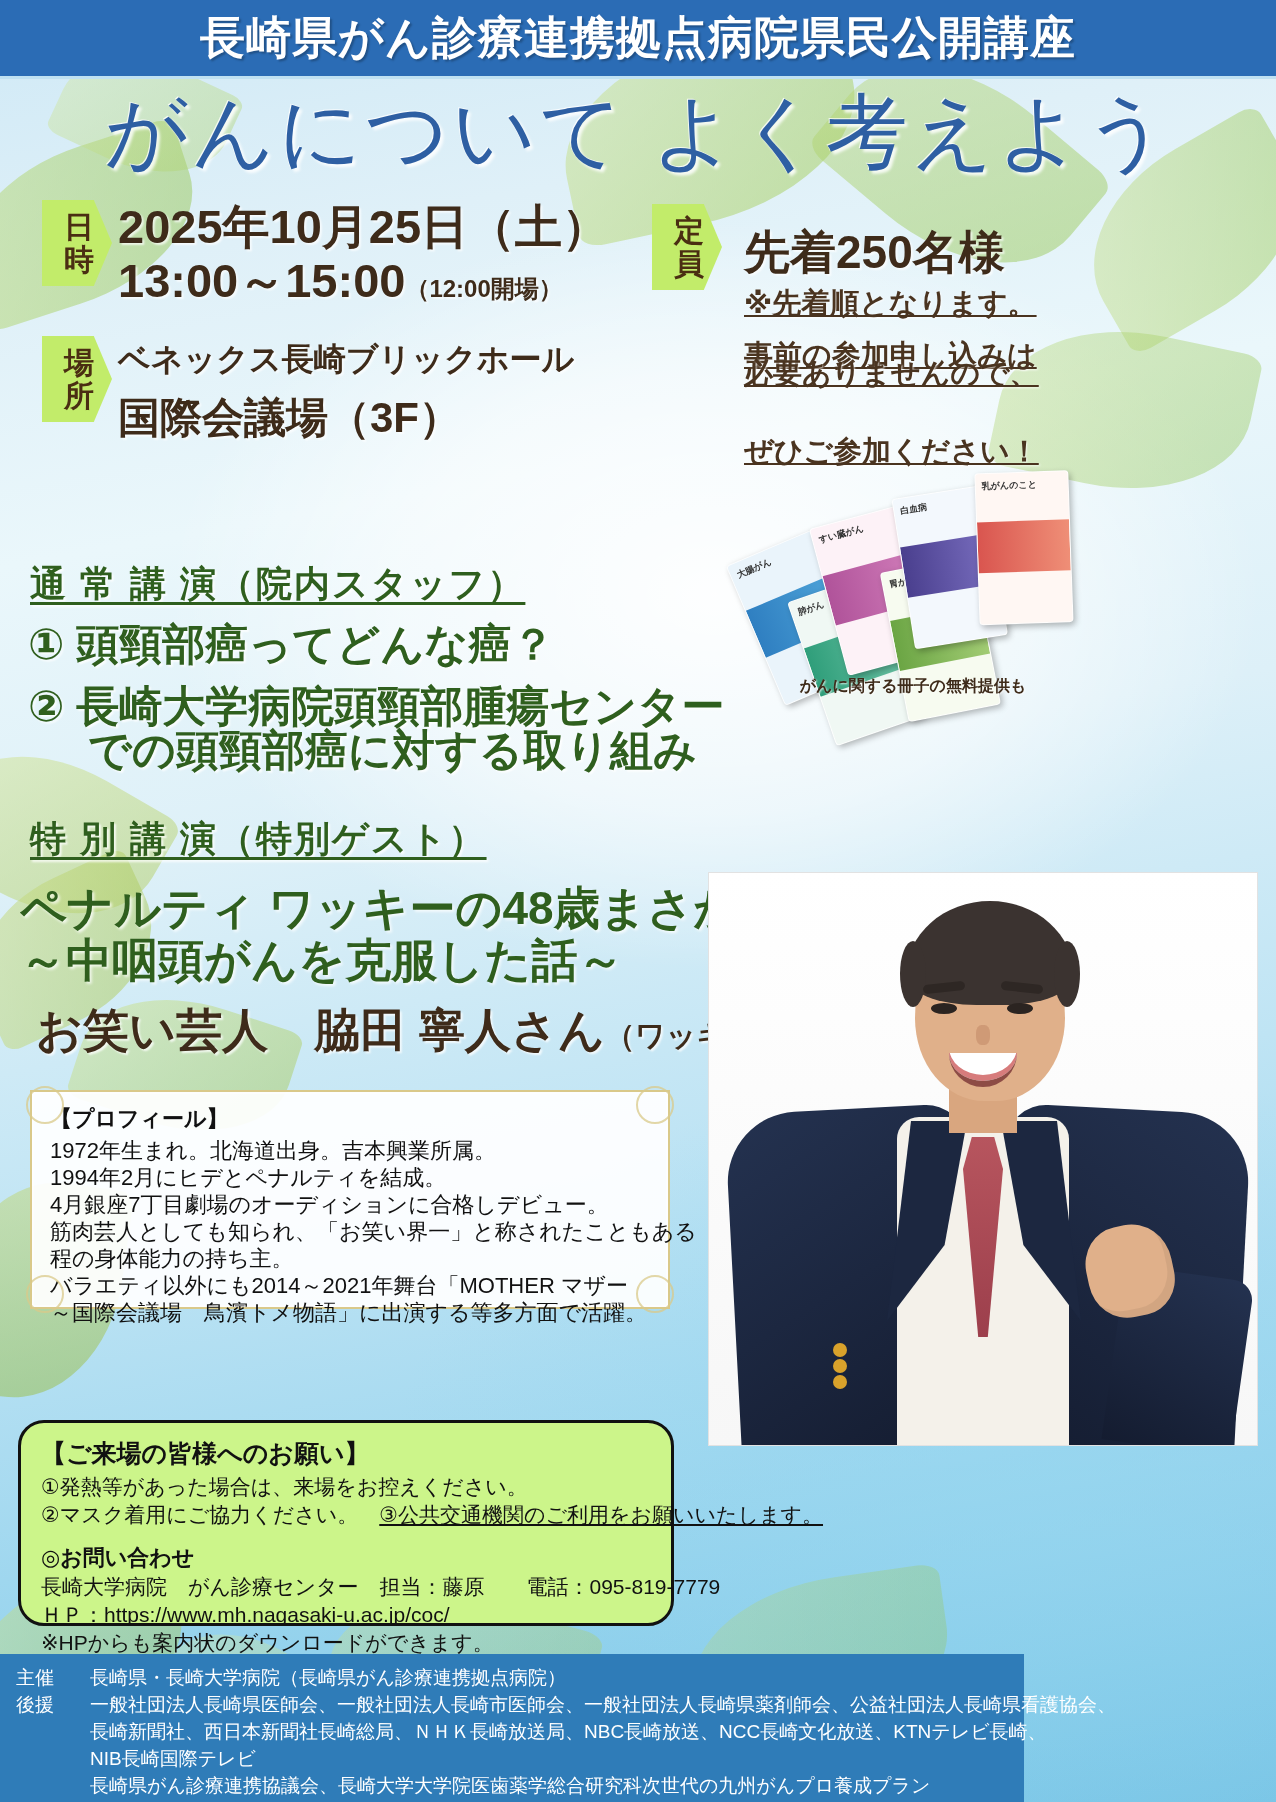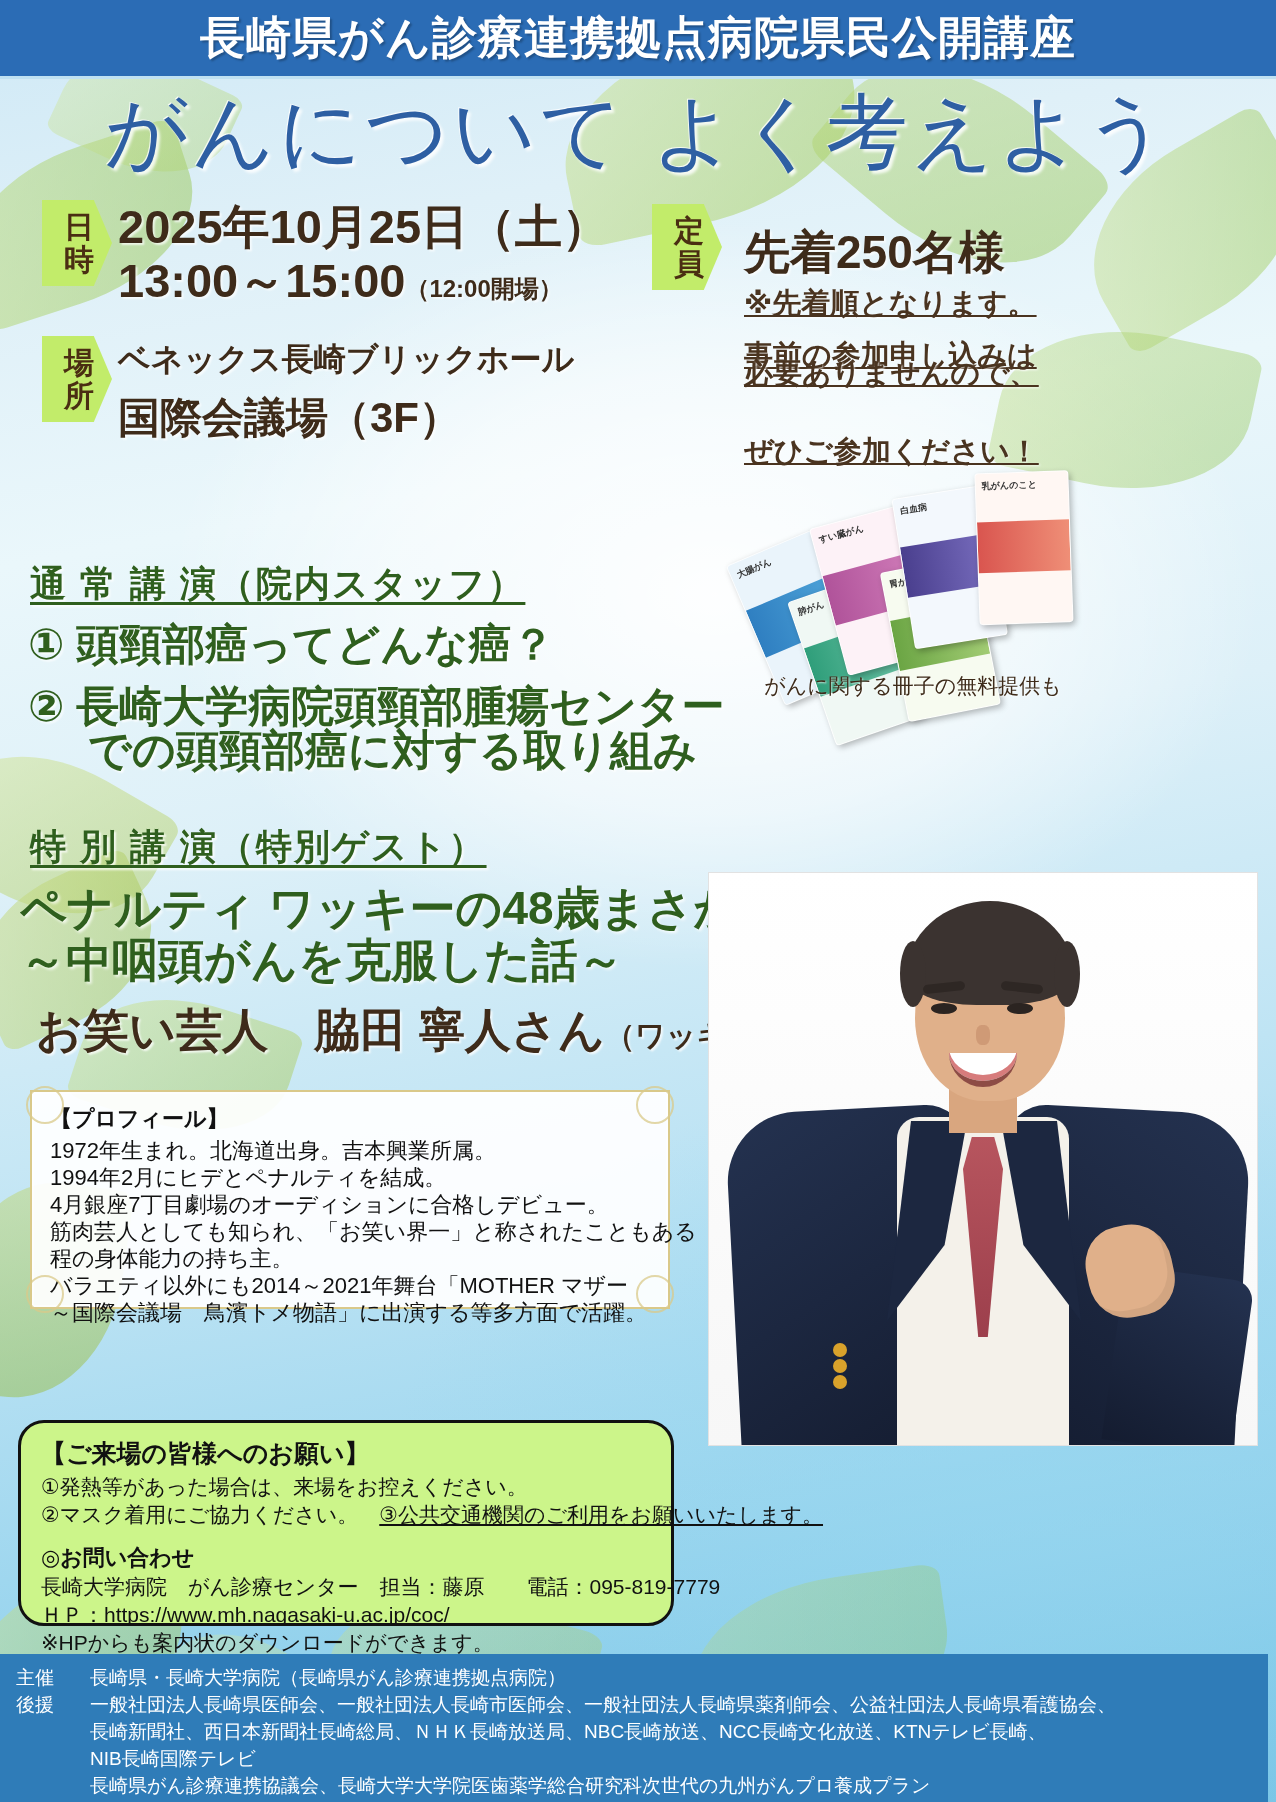--- a/index.html
+++ b/index.html
@@ -112,21 +112,21 @@
   .lec{
     position:absolute;color:#2f5f1e;font-weight:bold;font-size:43px;
     z-index:4;white-space:nowrap;
     text-shadow:2px 2px 2px rgba(255,255,255,.8);
   }
   #normal-head{left:30px;top:560px;}
   #lec1{left:28px;top:616px;}
   #lec2a{left:28px;top:678px;}
   #lec2b{left:88px;top:722px;}
 
-  #special-head{left:30px;top:815px;margin-top:8px;}
+  #special-head{left:30px;top:815px;}
   .sp-title{
     position:absolute;color:#2f5f1e;font-weight:bold;font-size:46px;
     z-index:4;white-space:nowrap;
     text-shadow:2px 2px 3px rgba(255,255,255,.8);
   }
   #sp1{left:20px;top:878px;}
   #sp2{left:20px;top:930px;}
   #guest{
     position:absolute;left:36px;top:1000px;color:#3e2b1a;font-weight:bold;
     font-size:46px;z-index:4;white-space:nowrap;
@@ -155,21 +155,21 @@
   .bk3 .band{background:linear-gradient(90deg,#4a3f8e,#7a6fc0);}
   .bk4{left:236px;top:6px;  background:#fff7f3; transform:rotate(5deg);}
   .bk4 .band{background:linear-gradient(90deg,#d9554f,#ef8f77);}
   .bk5{left:56px; top:96px; background:#f0f8f4; transform:rotate(-12deg);}
   .bk5 .band{background:linear-gradient(90deg,#2f9e7a,#6cc4a6);}
   .bk6{left:142px;top:86px; background:#f7fbf0; transform:rotate(-4deg);}
   .bk6 .band{background:linear-gradient(90deg,#6ba544,#a2cc74);}
 
   #booklet-caption{
     position:absolute;left:748px;top:672px;width:330px;text-align:center;
-    color:#3e2b1a;font-weight:normal;font-size:21px;line-height:28px;z-index:4;
+    color:#3e2b1a;font-weight:bold;font-size:16px;line-height:28px;z-index:4;
     text-shadow:1px 1px 2px rgba(255,255,255,.8);
   }
 
   
   .profile-box{
     position:absolute;left:30px;top:1090px;width:636px;height:215px;
     background:rgba(255,255,255,.93);
     border:2px solid #d9c98a;
     box-shadow:0 0 0 2px rgba(255,255,255,.6) inset;
     z-index:4;
@@ -270,21 +270,21 @@
     background:linear-gradient(200deg,#243250,#141c30);border-radius:44px 20px 0 0;
     transform:rotate(8deg);
   }
   .gp-pin{
     position:absolute;left:50%;top:470px;margin-left:-150px;width:14px;height:14px;
     background:#d9a22b;border-radius:50%;box-shadow:0 16px 0 #d9a22b,0 32px 0 #d9a22b;
   }
 
   
   .footer{
-    position:absolute;left:0;bottom:0;width:1268px;height:148px;
+    position:absolute;left:0;bottom:0;width:1024px;height:148px;
     background:#2f7cb8;color:#ffffff;z-index:6;
   }
   .ft-row{display:flex;padding:0 16px;}
   .ft-label{width:74px;flex:0 0 74px;font-size:19px;line-height:27px;padding-top:10px;}
   .ft-body{flex:1;font-size:19px;line-height:27px;padding-top:10px;}
   .ft-body div{white-space:nowrap;}
   .ft-row.second .ft-label{padding-top:0;}
   .ft-row.second .ft-body{padding-top:0;}
 </style>
 </head>

